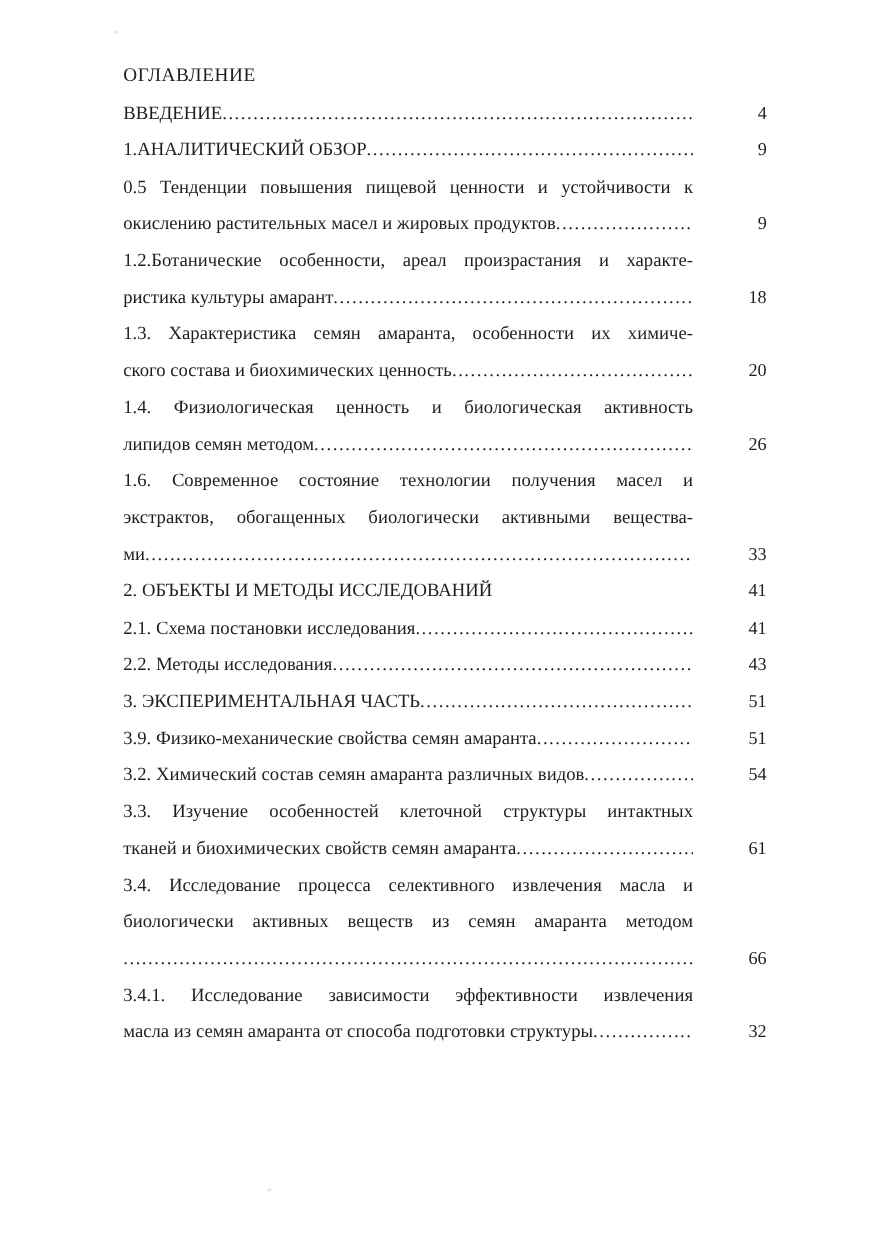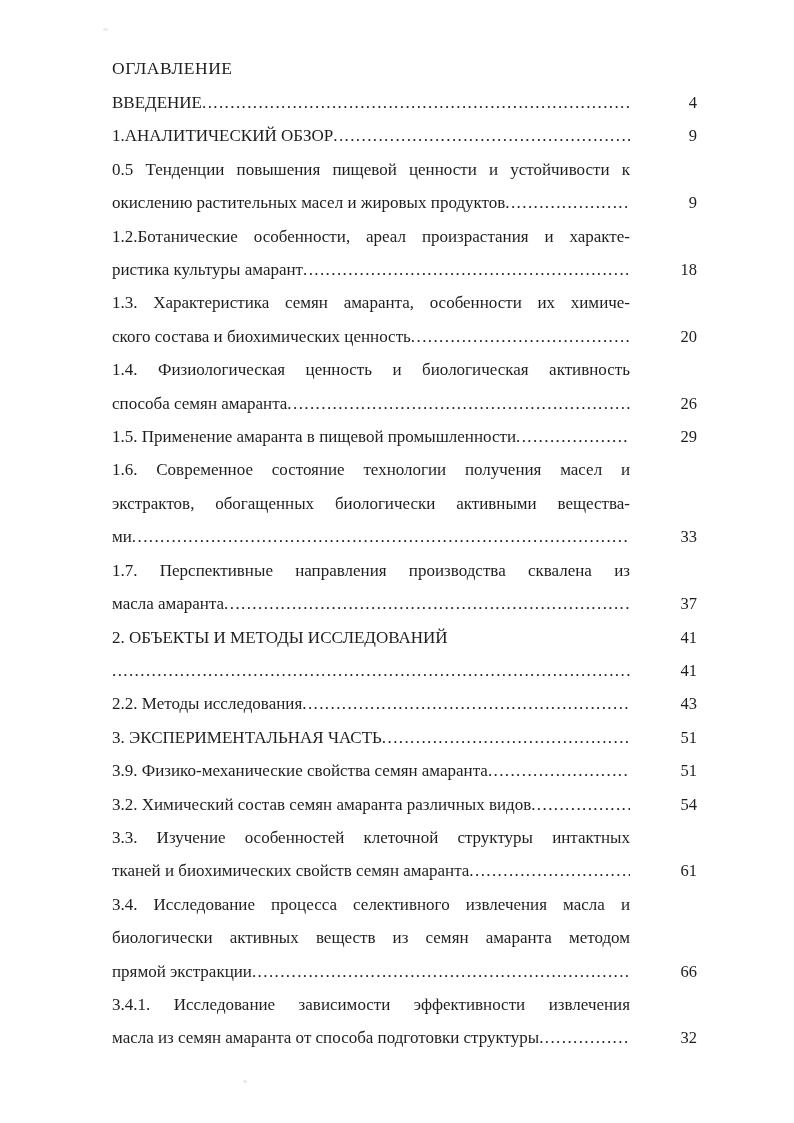--- a/index.html
+++ b/index.html
@@ -138,72 +138,54 @@
             <span class="dots"></span>
         </div>
       </div>
       <div class="pg">20</div>
     </div>
 
     <div class="row">
       <div class="body">
         <div class="ln jfull">1.4. Физиологическая ценность и биологическая активность</div>
         <div class="ln lnlast">
-          <span class="txt">способа семян амаранта</span>
+          <span class="txt">липидов семян методом</span>
             <span class="dots"></span>
         </div>
       </div>
       <div class="pg">26</div>
     </div>
 
-    <div class="row">
-      <div class="body">
-        <div class="ln lnlast">
-          <span class="txt">1.5. Применение амаранта в пищевой промышленности</span>
-            <span class="dots"></span>
-        </div>
-      </div>
-      <div class="pg">29</div>
-    </div>
 
     <div class="row">
       <div class="body">
         <div class="ln jfull">1.6. Современное состояние технологии получения масел и</div>
         <div class="ln jfull">экстрактов, обогащенных биологически активными вещества-</div>
         <div class="ln lnlast">
           <span class="txt">ми</span>
             <span class="dots"></span>
         </div>
       </div>
       <div class="pg">33</div>
     </div>
 
-    <div class="row">
-      <div class="body">
-        <div class="ln jfull">1.7. Перспективные направления производства сквалена из</div>
-        <div class="ln lnlast">
-          <span class="txt">масла амаранта</span>
-            <span class="dots"></span>
-        </div>
-      </div>
-      <div class="pg">37</div>
-    </div>
 
     <div class="row">
       <div class="body">
         <div class="ln lnlast">
           <span class="txt">2. ОБЪЕКТЫ И МЕТОДЫ ИССЛЕДОВАНИЙ</span>
         </div>
       </div>
       <div class="pg">41</div>
     </div>
 
     <div class="row">
       <div class="body">
         <div class="ln lnlast">
+          <span class="txt">2.1. Схема постановки исследования</span>
             <span class="dots"></span>
         </div>
       </div>
       <div class="pg">41</div>
     </div>
 
     <div class="row">
       <div class="body">
         <div class="ln lnlast">
           <span class="txt">2.2. Методы исследования</span>
@@ -252,21 +234,20 @@
         </div>
       </div>
       <div class="pg">61</div>
     </div>
 
     <div class="row">
       <div class="body">
         <div class="ln jfull">3.4. Исследование процесса селективного извлечения масла и</div>
         <div class="ln jfull">биологически активных веществ из семян амаранта методом</div>
         <div class="ln lnlast">
-          <span class="txt">прямой экстракции</span>
             <span class="dots"></span>
         </div>
       </div>
       <div class="pg">66</div>
     </div>
 
     <div class="row">
       <div class="body">
         <div class="ln jfull">3.4.1. Исследование зависимости эффективности извлечения</div>
         <div class="ln lnlast">

